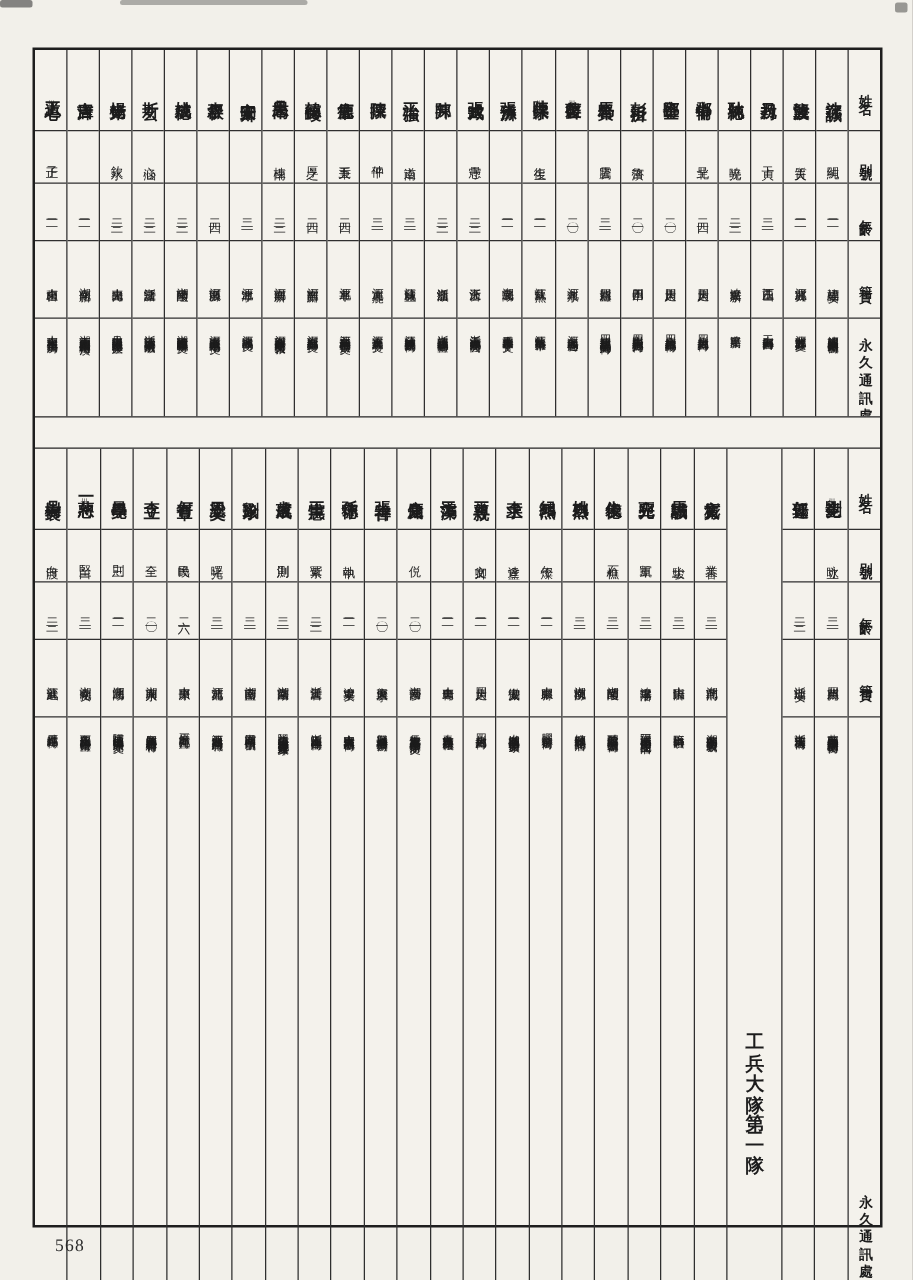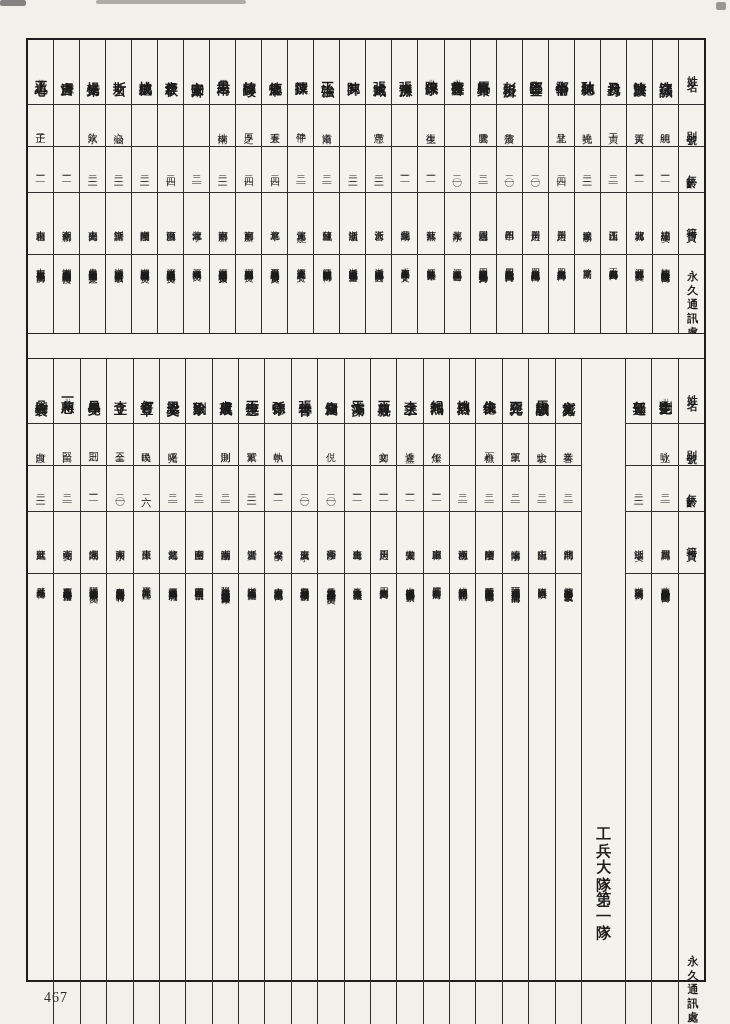--- a/index.html
+++ b/index.html
@@ -524,14 +524,14 @@
         <div class="col col-header">
           <div class="cell cell-name hdr hdr-name">姓名</div>
           <div class="cell cell-alias hdr hdr-alias">別號</div>
           <div class="cell cell-age hdr hdr-age">年齡</div>
           <div class="cell cell-origin hdr hdr-origin">籍貫</div>
           <div class="cell cell-address hdr hdr-address">永久通訊處</div>
         </div>
       </div>
   </div>
 
-  <div class="page-number">467</div>
+  <div class="page-number">568</div>
 </div>
 
 </body></html>

